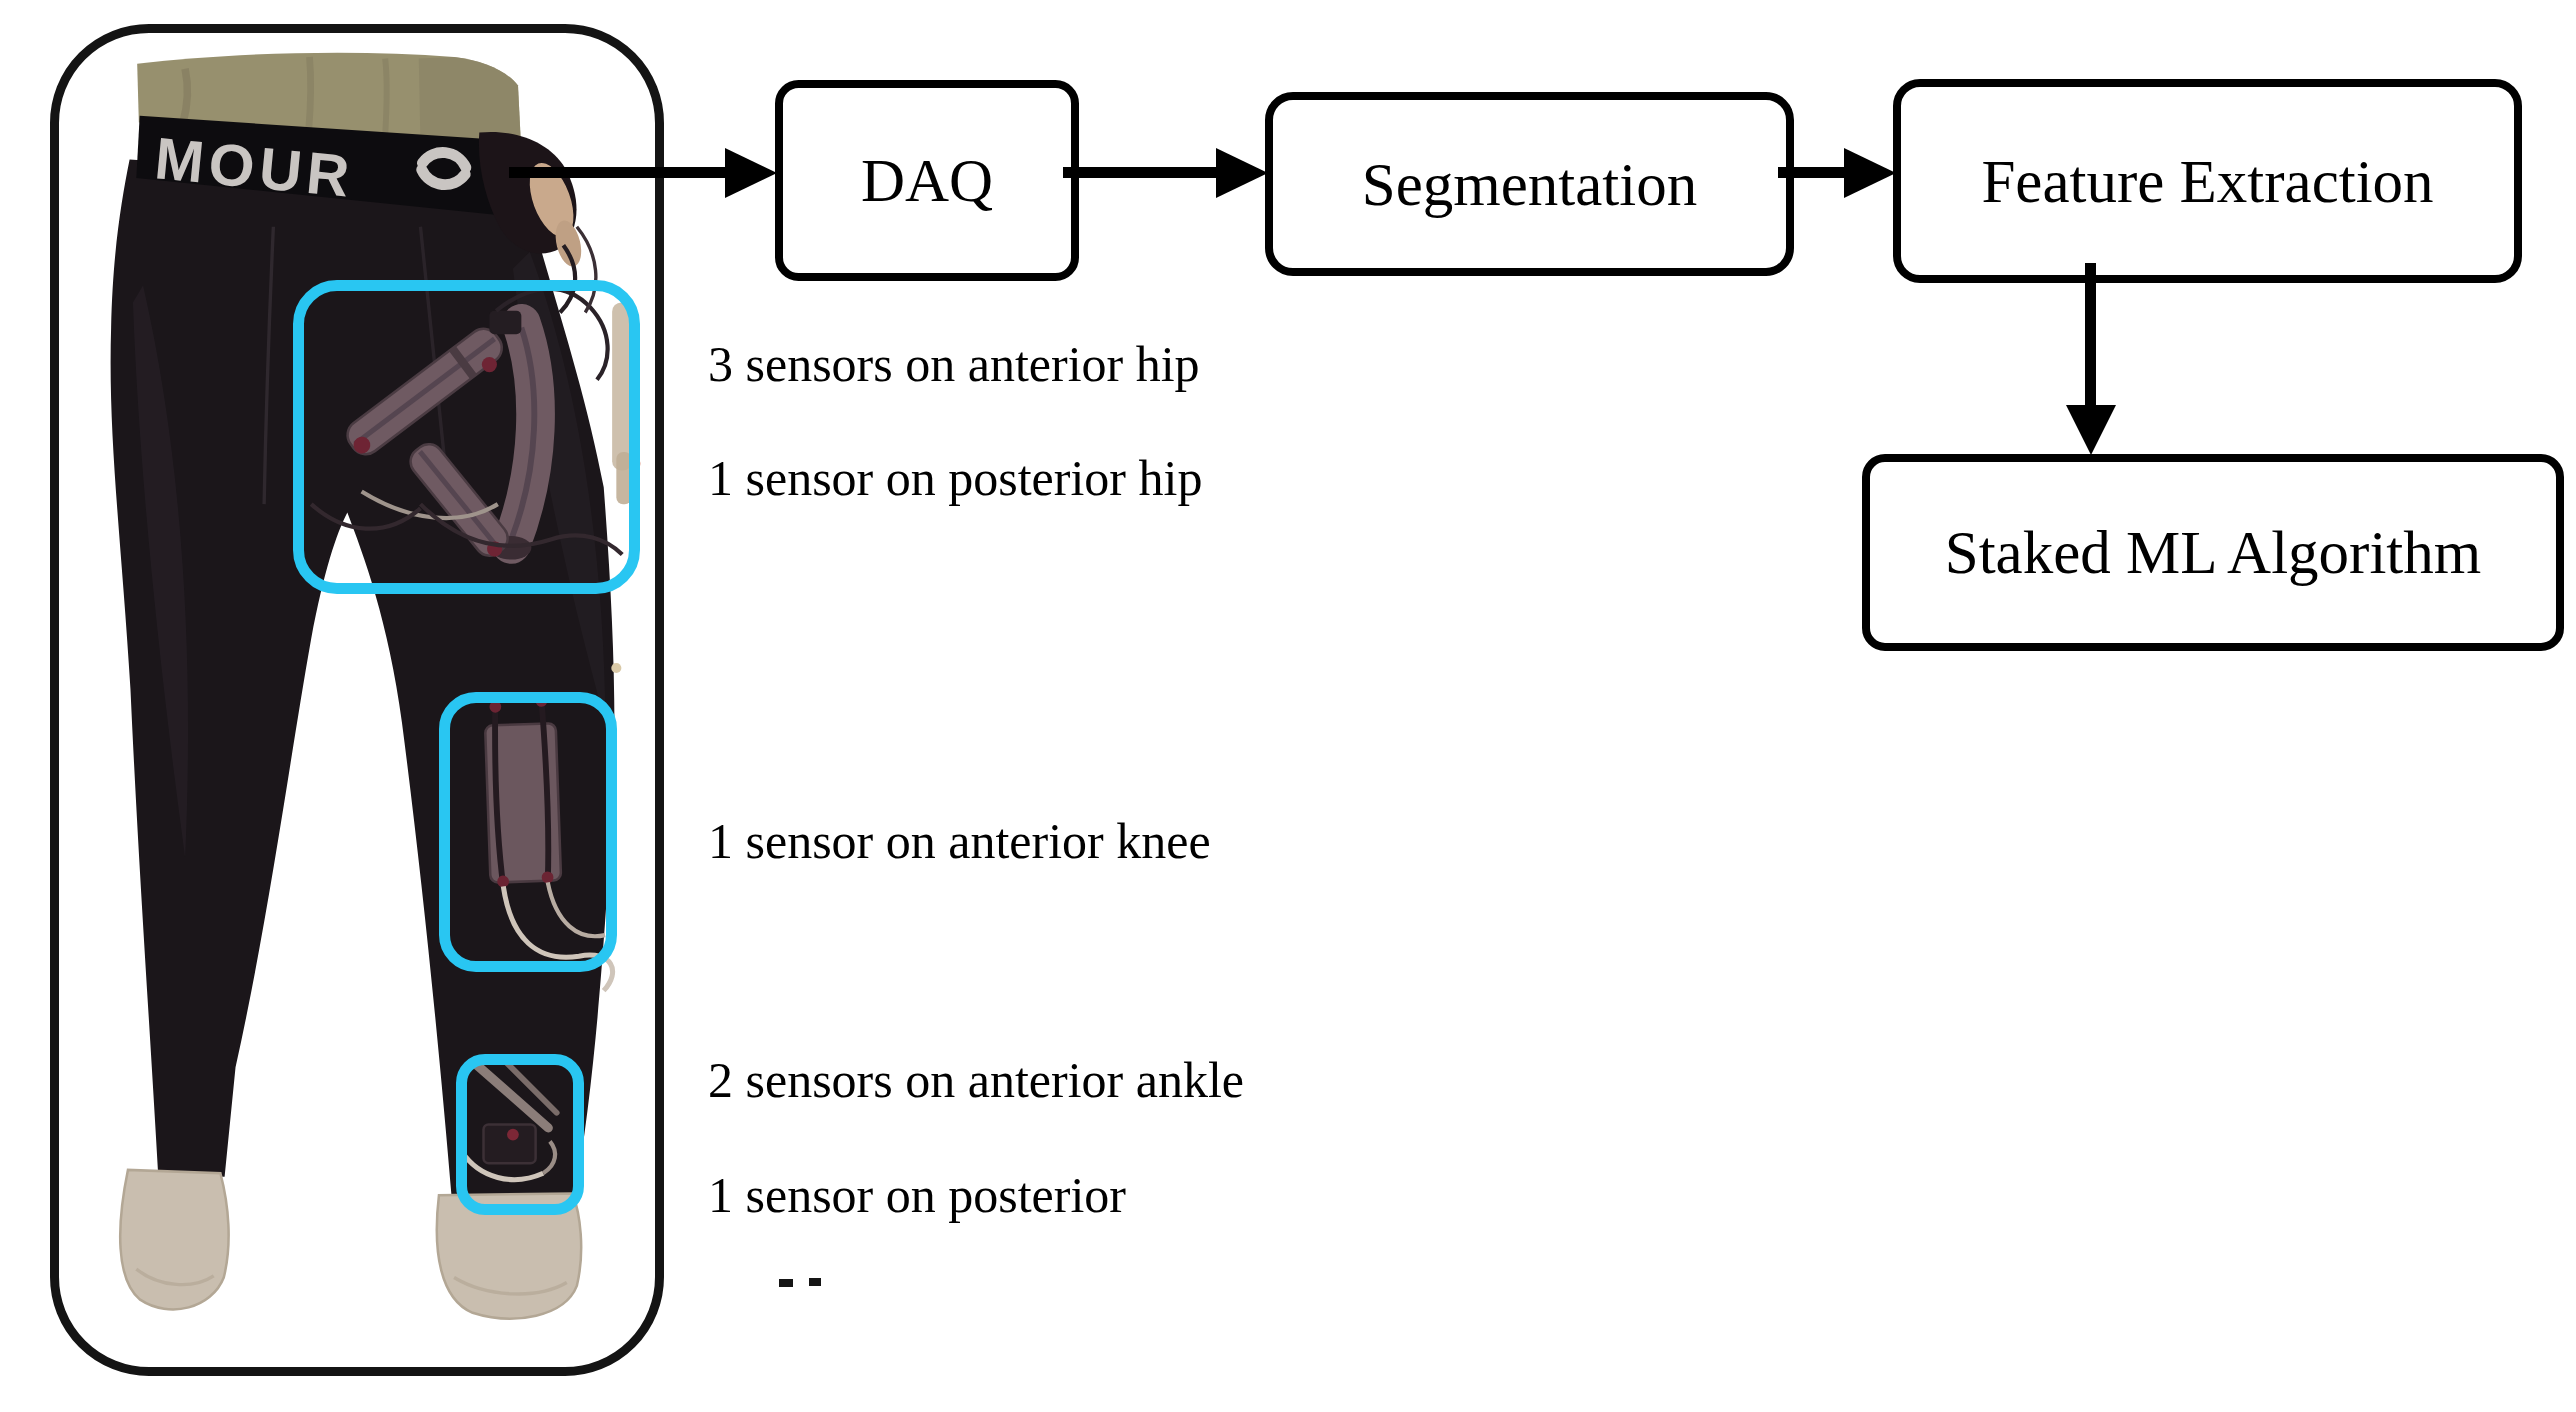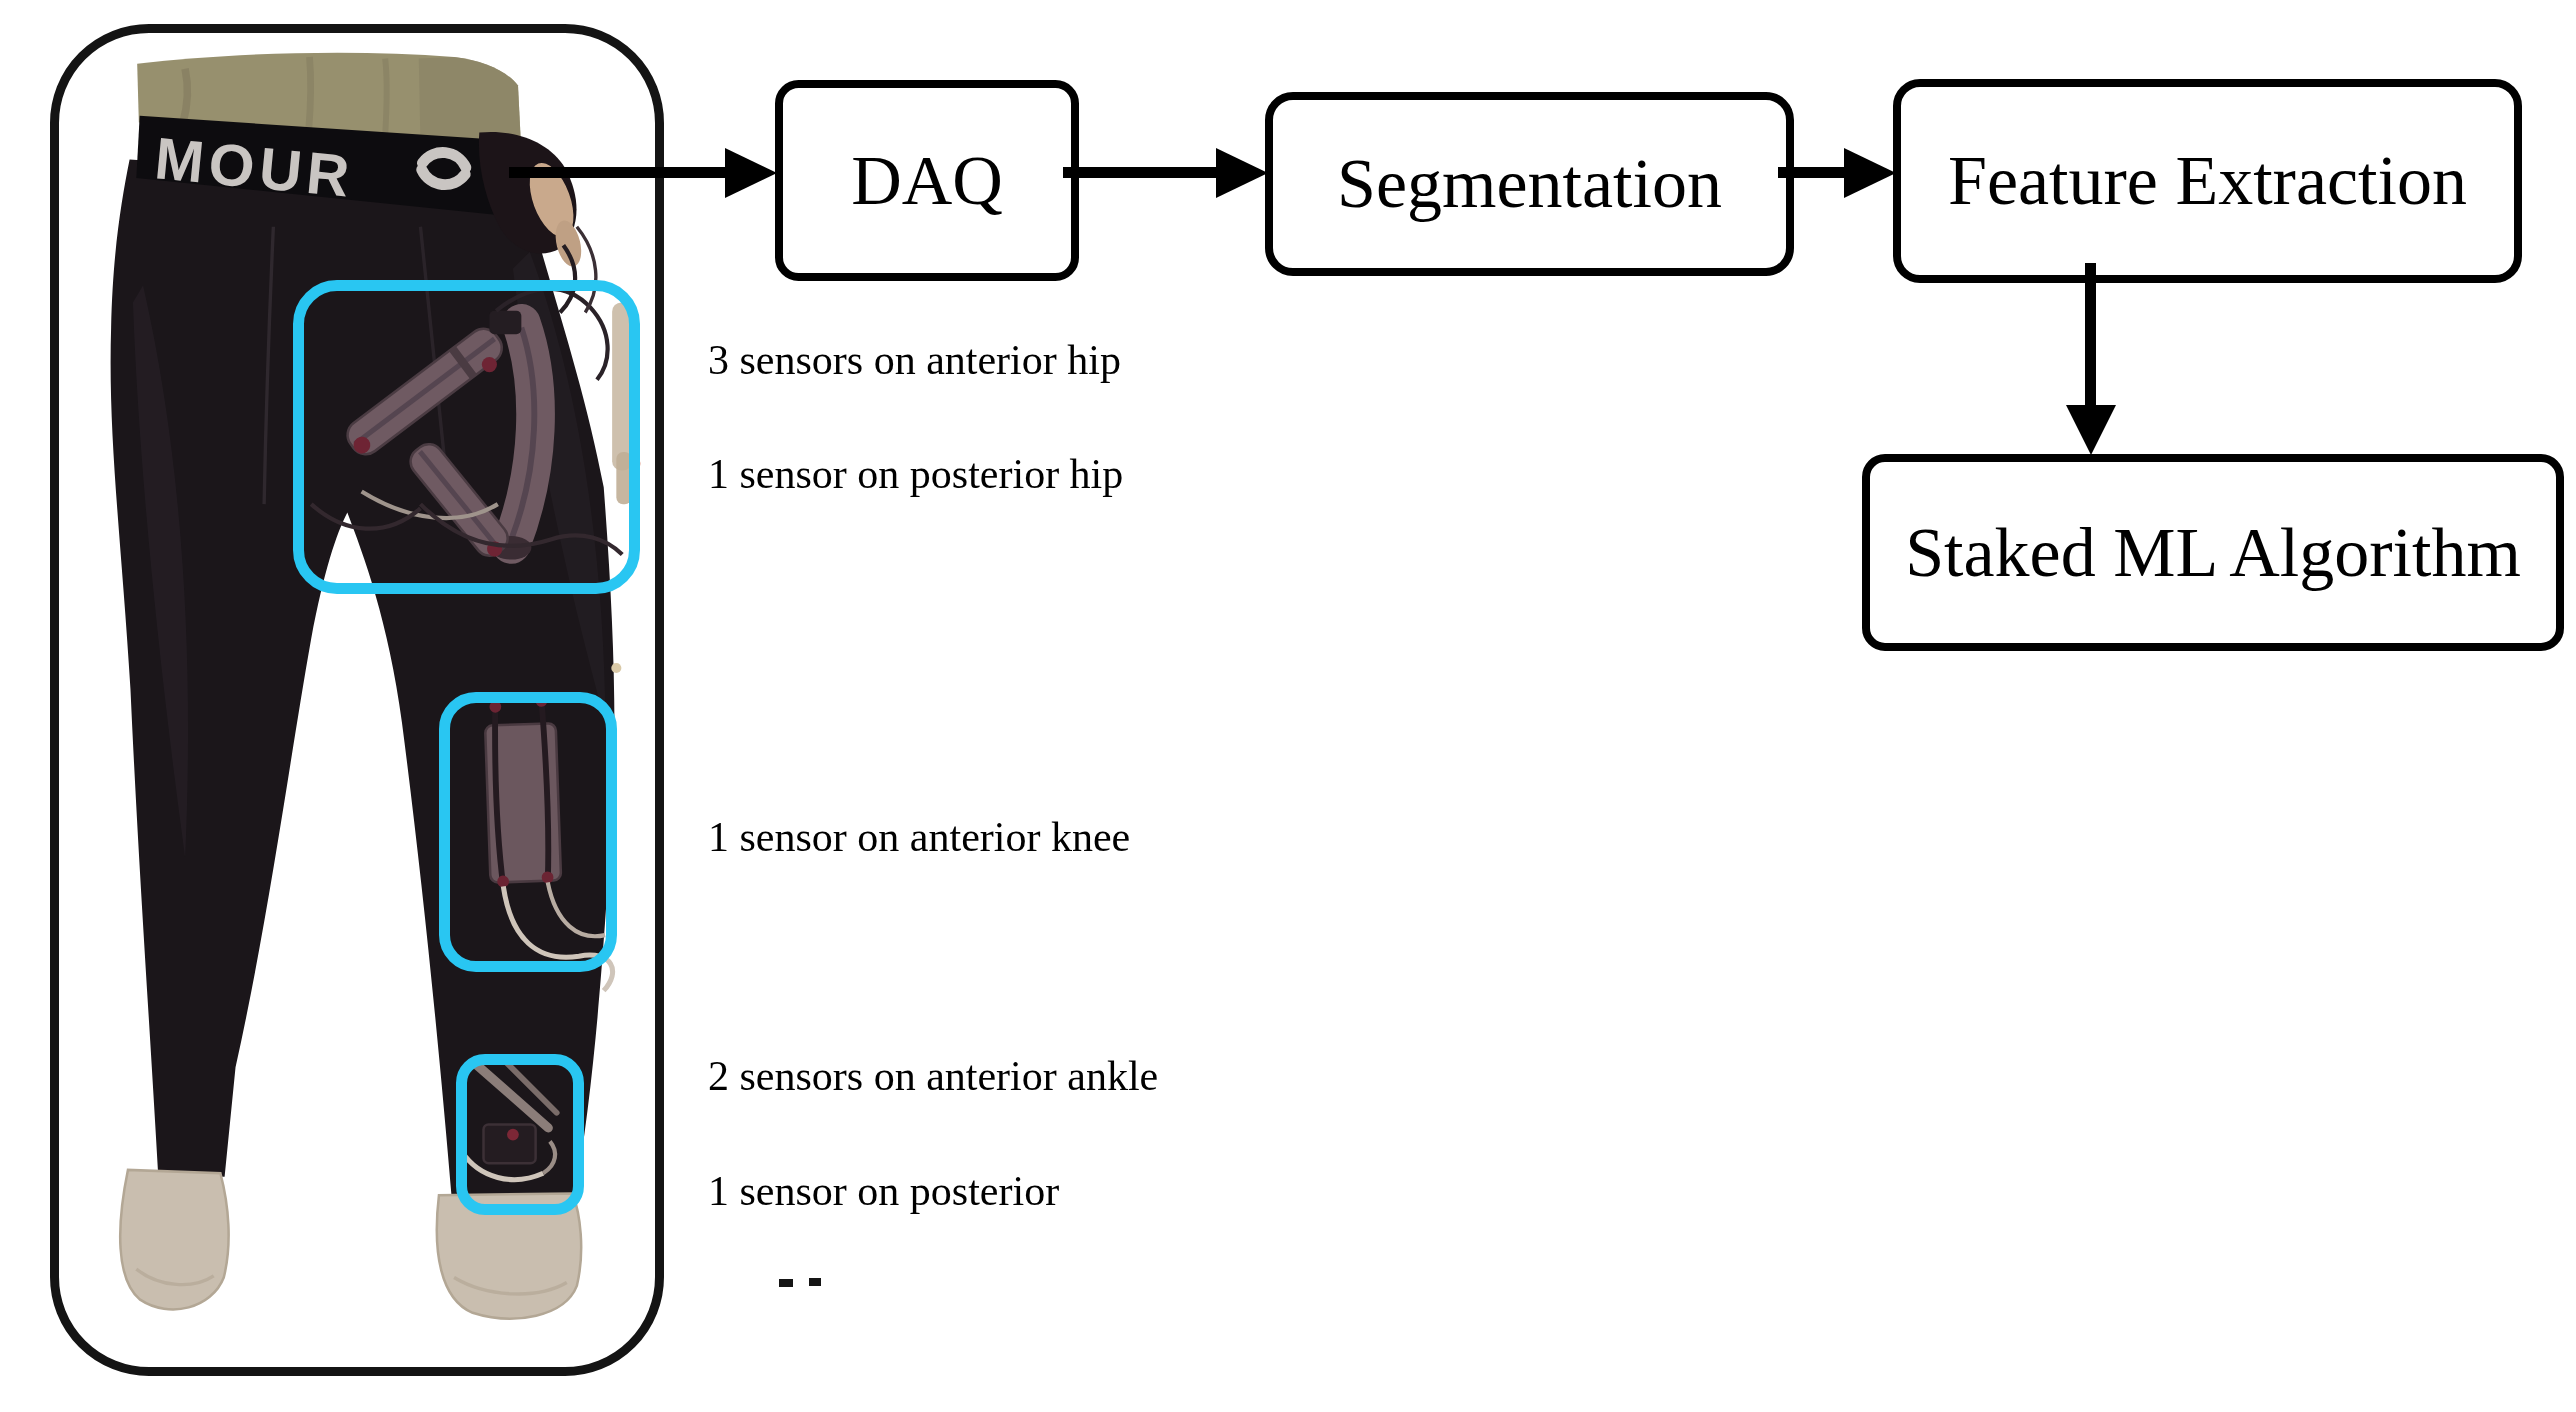--- a/index.html
+++ b/index.html
@@ -8,25 +8,25 @@
   
   .photo-frame{position:absolute;left:50px;top:24.4px;width:596px;height:1334px;
                border:9.3px solid #141414;border-radius:99px;overflow:hidden;background:#ffffff;}
   .photo-frame svg{display:block;width:596px;height:1334px;}
   
   .hl{position:absolute;border:11.8px solid #29C6F2;background:transparent;}
   .hl-hip  {left:293px;top:280px;width:325px;height:292px;border-radius:44px;}
   .hl-knee {left:439px;top:692px;width:156px;height:258px;border-radius:37px;}
   .hl-ankle{left:456px;top:1054px;width:106px;height:139px;border-radius:29px;}
   
-  .ann{position:absolute;left:708px;font-size:42px;line-height:1;color:#000;white-space:nowrap;}
+  .ann{position:absolute;left:708px;font-size:50px;line-height:1;color:#000;white-space:nowrap;}
   .ann1{top:339px;} .ann2{top:453px;} .ann3{top:768px;margin-top:48px;} .ann4{top:1055px;} .ann5{top:1170px;}
   
   .node{position:absolute;border:8.4px solid #000;border-radius:23.5px;background:#fff;
-        display:flex;align-items:center;justify-content:center;font-size:70px;color:#000;
+        display:flex;align-items:center;justify-content:center;font-size:61px;color:#000;
         text-align:center;line-height:1;}
   .node-daq{left:775px;top:80px;width:288px;height:185px;}
   .node-seg{left:1265px;top:92px;width:513px;height:168px;border-radius:28px;}
   .node-fe {left:1893px;top:79px;width:613px;height:188px;border-radius:27px;}
   .node-ml {left:1862px;top:454px;width:686px;height:181px;border-radius:23px;}
   
   .arrow-line-h{position:absolute;height:11px;background:#000;}
   .arrow-line-v{position:absolute;width:11px;background:#000;}
   .arrow-head-r{position:absolute;width:0;height:0;border-top:25px solid transparent;
                 border-bottom:25px solid transparent;border-left:52px solid #000;}

